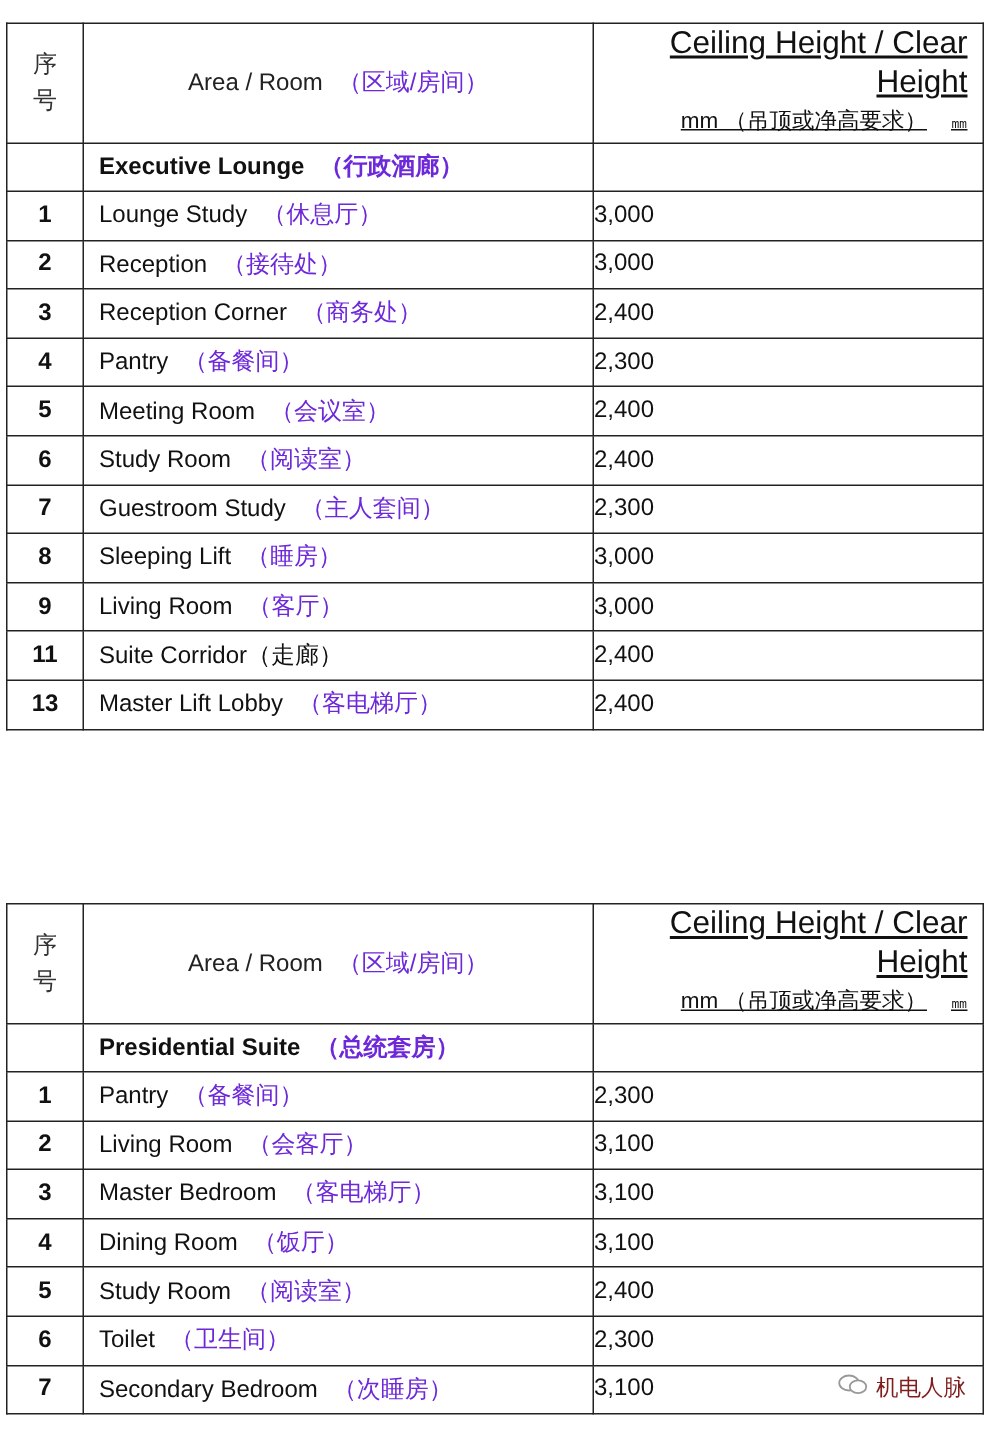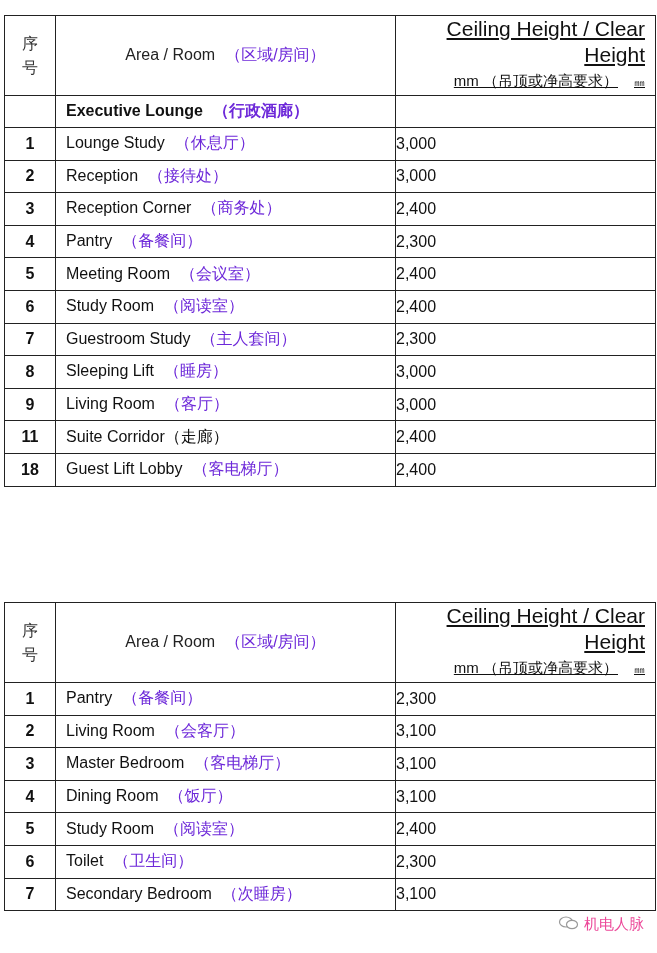--- a/index.html
+++ b/index.html
@@ -25,21 +25,21 @@
     .ceil-hdr .line2 { font-size: 15px; }
     .ceil-hdr .mm-small { font-size: 11px; margin-left: 16px; }
     .section td { height: 31px; }
     .section .sec-label { font-weight: bold; padding-left: 10px; font-size: 16px; }
     .row td { height: 31.6px; }
     .row .idx { text-align: center; font-weight: bold; font-size: 16px; }
     .row .name { padding-left: 10px; }
     .row .val { text-align: left; padding-right: 30px; }
     .cn { margin-left: 10px; color: #6d28d9; }
     .watermark {
-      position: absolute; left: 558px; top: 915px; font-size: 15px; color: #ec4899;
+      position: absolute; left: 558px; top: 915px; font-size: 15px; color: #7f1d1d;
       display: flex; align-items: center; gap: 4px;
     }
     .watermark svg { width: 22px; height: 16px; }
   </style>
 </head>
 <body>
 
 <table class="spec" style="top:15px;">
   <colgroup>
       <col class="c1">
@@ -109,22 +109,22 @@
         <td class="idx">9</td>
         <td class="name"><span>Living Room</span><span class="cn">（客厅）</span></td>
         <td class="val">3,000</td>
       </tr>
   <tr class="row">
         <td class="idx">11</td>
         <td class="name"><span>Suite Corridor</span><span>（走廊）</span></td>
         <td class="val">2,400</td>
       </tr>
   <tr class="row">
-        <td class="idx">18</td>
-        <td class="name"><span>Guest Lift Lobby</span><span class="cn">（客电梯厅）</span></td>
+        <td class="idx">13</td>
+        <td class="name"><span>Master Lift Lobby</span><span class="cn">（客电梯厅）</span></td>
         <td class="val">2,400</td>
       </tr>
 </tbody>
   </table>
 
 <table class="spec" style="top:602px;">
   <colgroup>
       <col class="c1">
       <col class="c2">
       <col class="c3">
@@ -135,20 +135,25 @@
       <div>序</div>
       <div>号</div>
     </td>
     <td class="area-hdr">
       <span>Area / Room</span><span class="cn">（区域/房间）</span>
     </td>
     <td class="ceil-hdr">
       <div><span class="line1">Ceiling Height / Clear Height</span></div>
       <div><span class="line2"><span>mm （吊顶或净高要求）</span><span class="mm-small">㎜</span></span></div>
     </td>
+  </tr>
+  <tr class="section">
+    <td></td>
+    <td class="sec-label"><span>Presidential Suite</span><span class="cn">（总统套房）</span></td>
+    <td></td>
   </tr>
   <tr class="row">
         <td class="idx">1</td>
         <td class="name"><span>Pantry</span><span class="cn">（备餐间）</span></td>
         <td class="val">2,300</td>
       </tr>
   <tr class="row">
         <td class="idx">2</td>
         <td class="name"><span>Living Room</span><span class="cn">（会客厅）</span></td>
         <td class="val">3,100</td>

